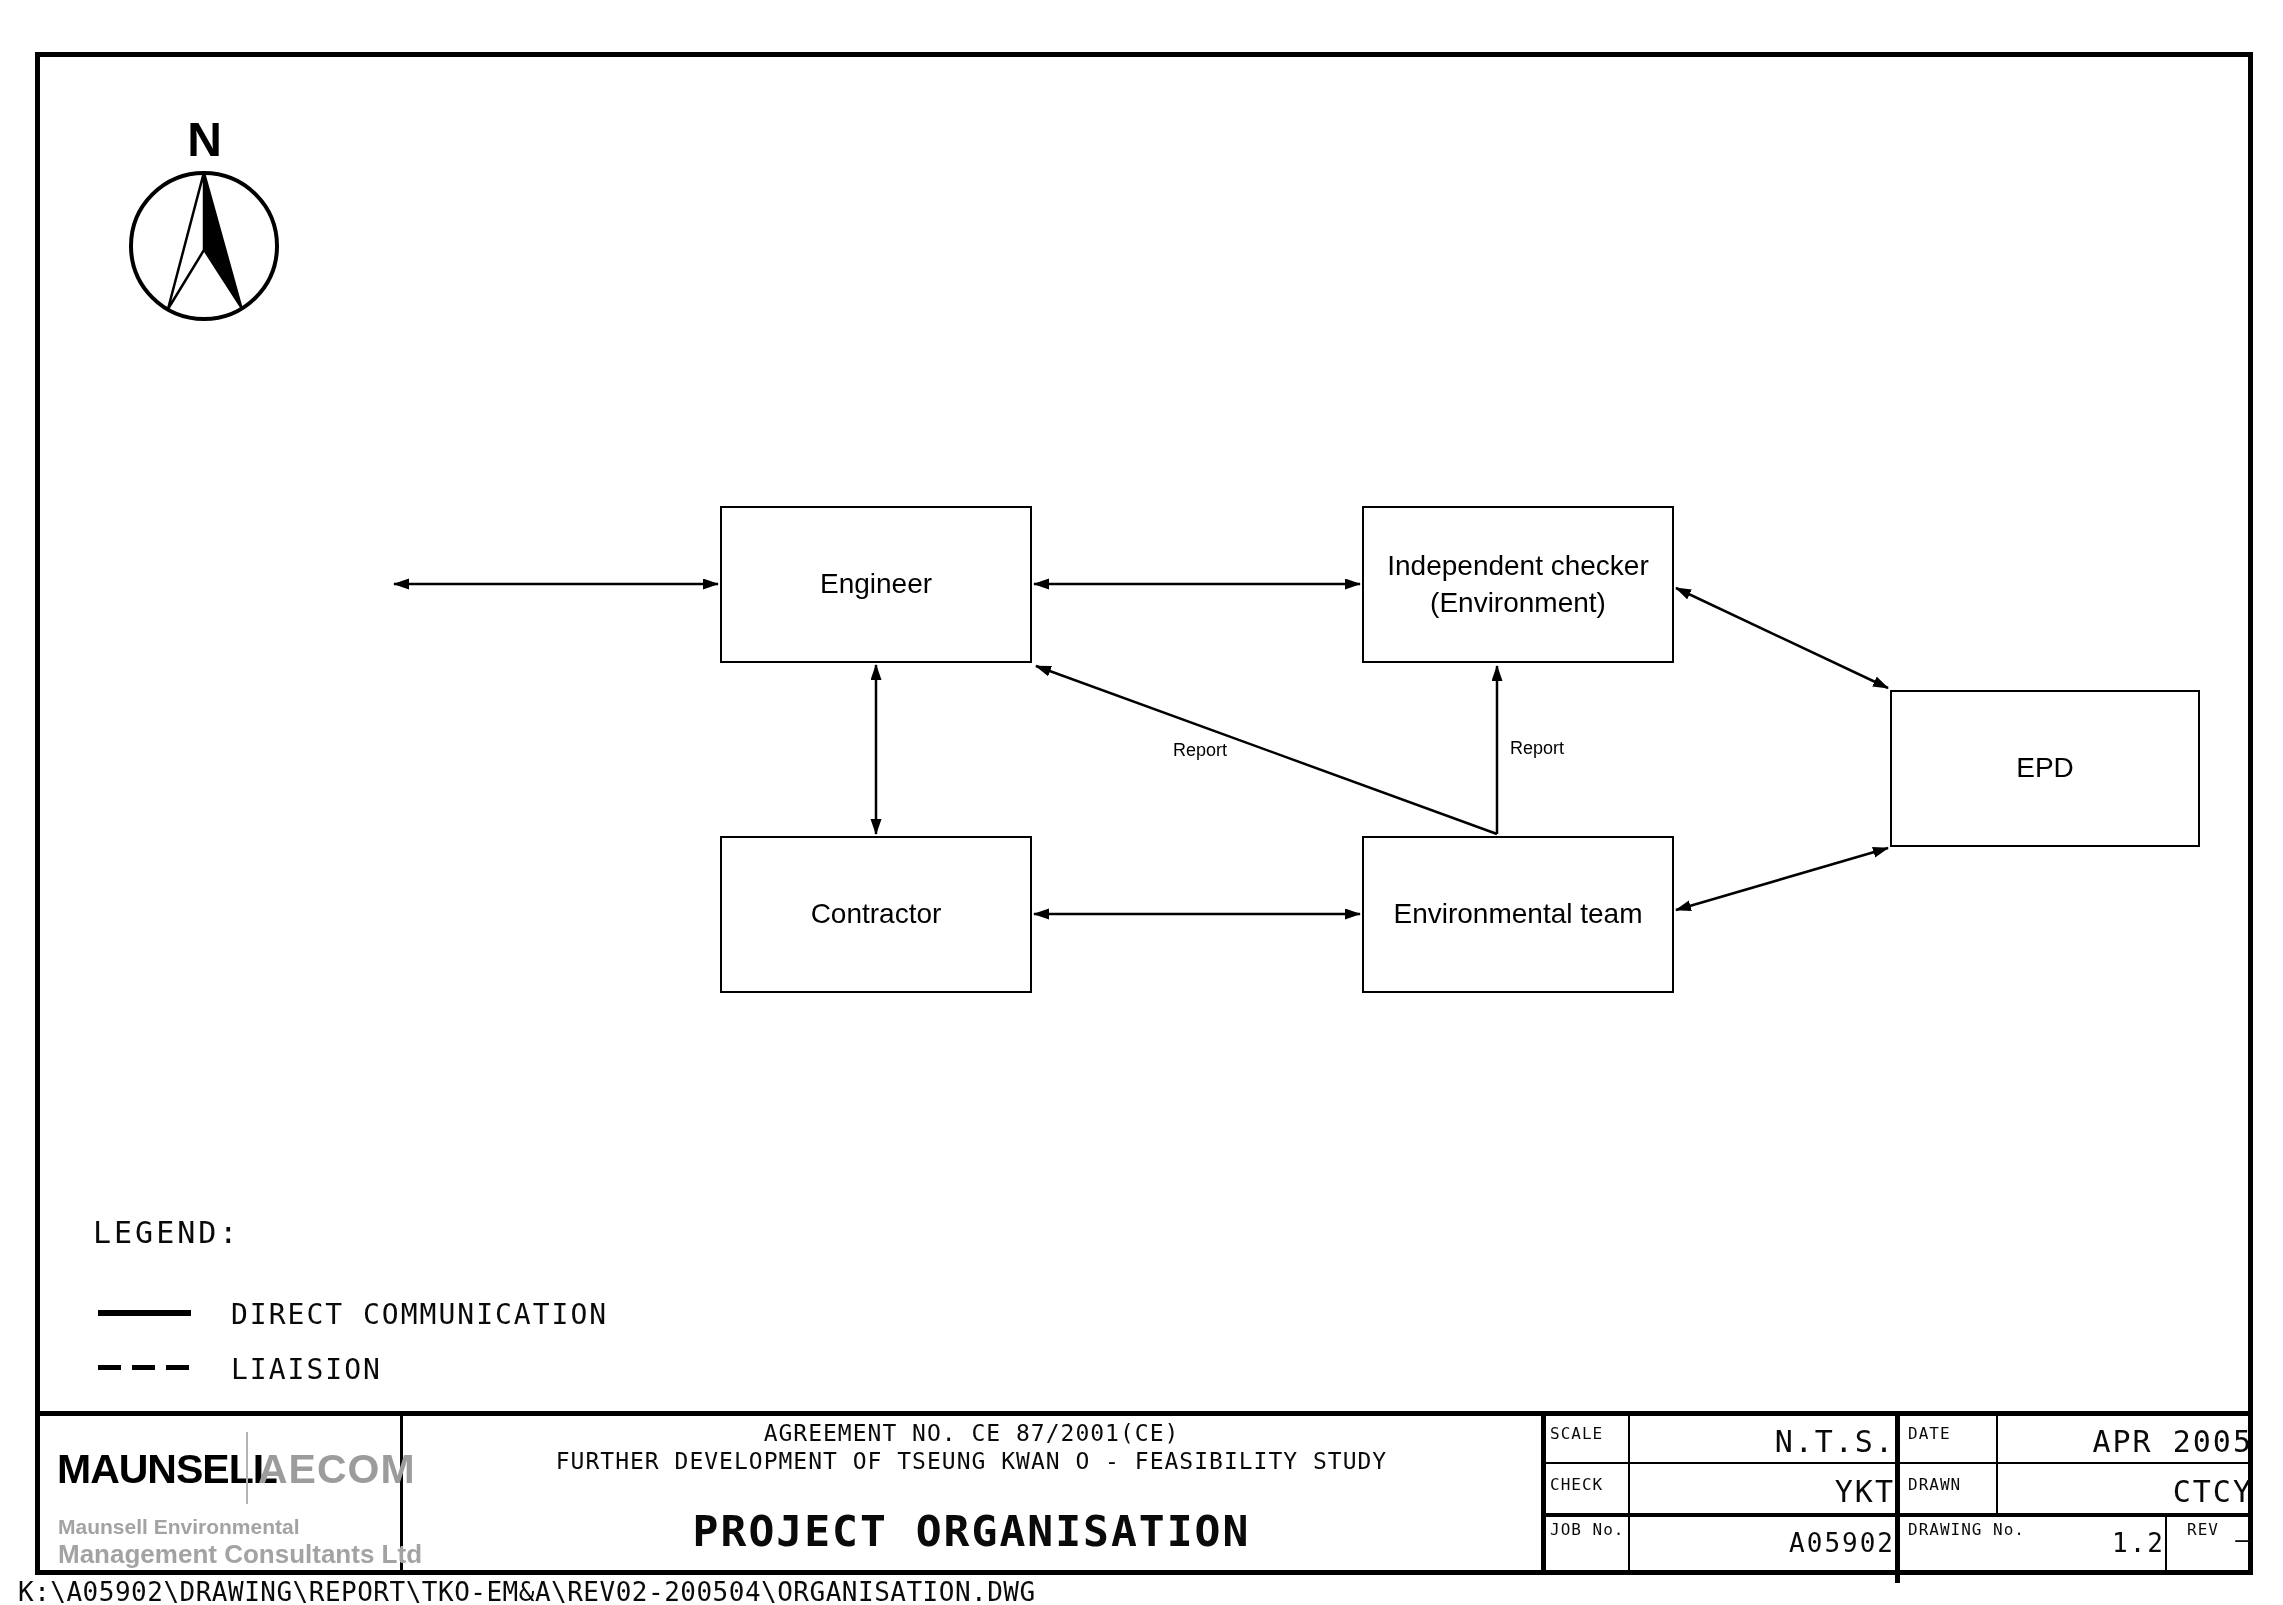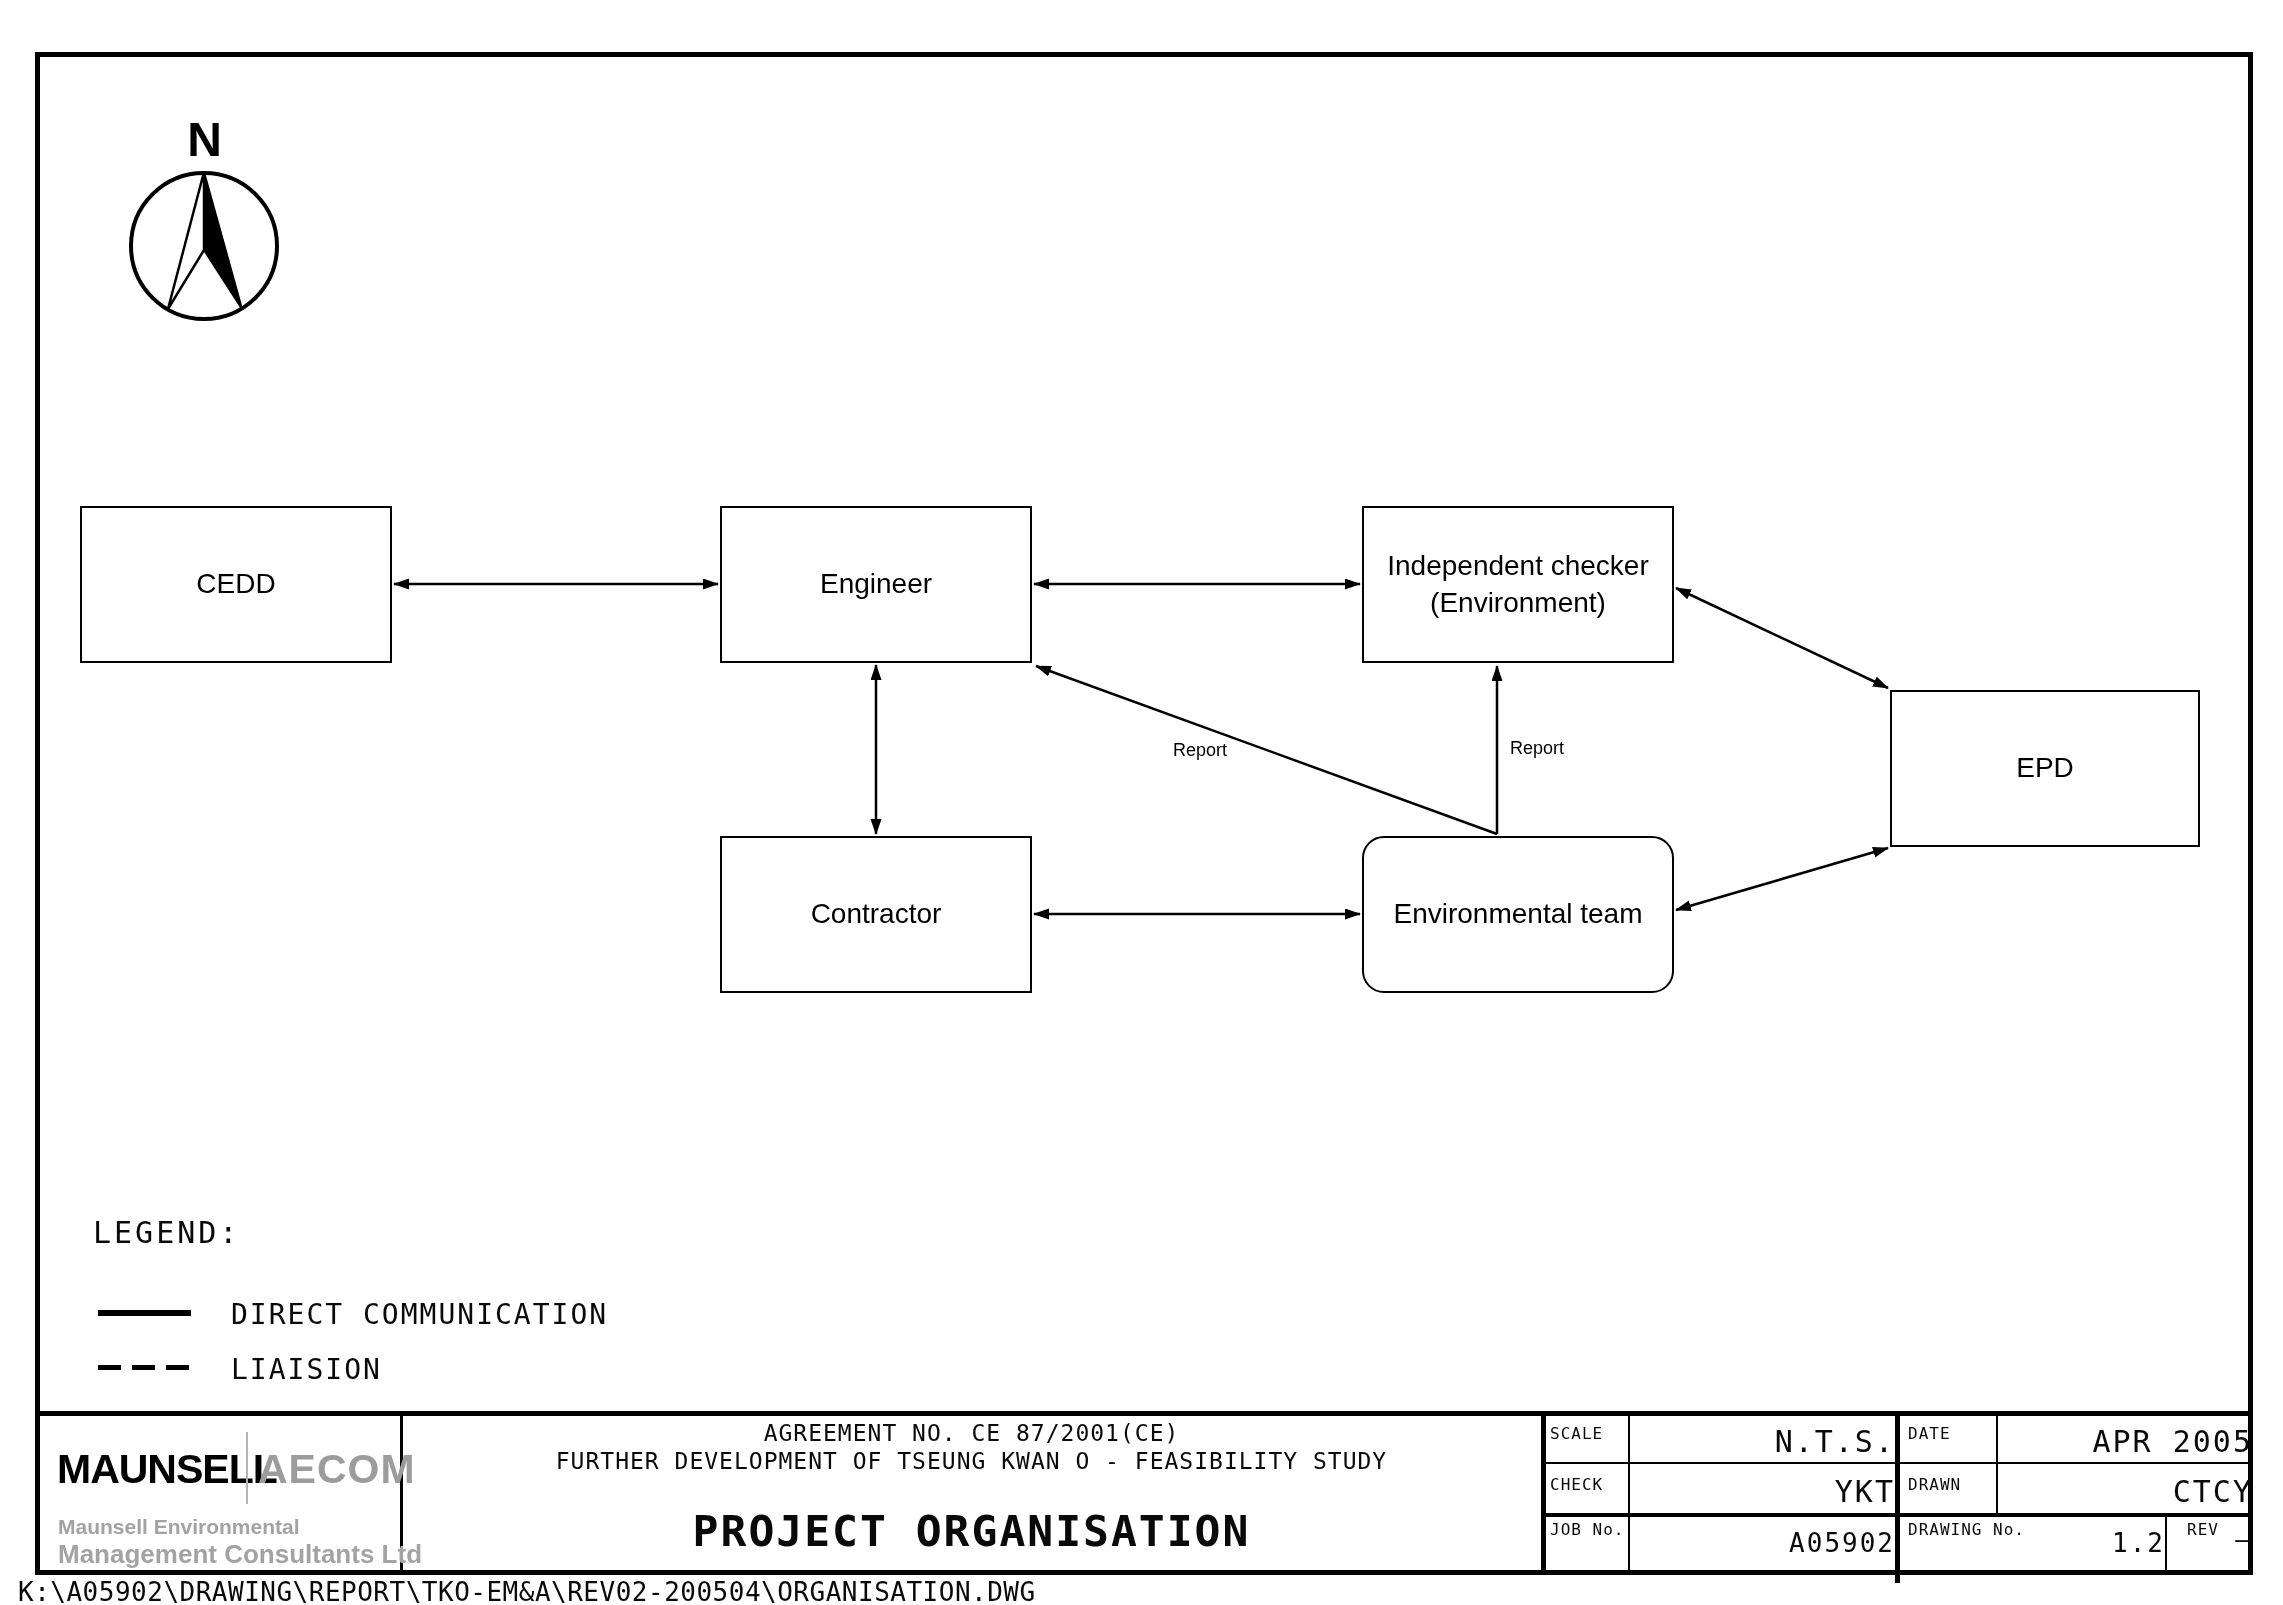--- a/index.html
+++ b/index.html
@@ -10,21 +10,21 @@
          border:5px solid #000;box-sizing:border-box;}
   
   .node{position:absolute;border:2.5px solid #000;box-sizing:border-box;background:#fff;
         display:flex;align-items:center;justify-content:center;text-align:center;
         font-size:28px;line-height:1.3;white-space:pre-line;}
   #node-cedd{left:80px;top:506px;width:312px;height:157px;}
   #node-engineer{left:720px;top:506px;width:312px;height:157px;}
   #node-checker{left:1362px;top:506px;width:312px;height:157px;}
   #node-epd{left:1890px;top:690px;width:310px;height:157px;}
   #node-contractor{left:720px;top:836px;width:312px;height:157px;}
-  #node-team{left:1362px;top:836px;width:312px;height:157px;border-radius:22px;}
+  #node-team{left:1362px;top:836px;width:312px;height:157px;}
   
   #overlay{position:absolute;left:0;top:0;width:2283px;height:1605px;pointer-events:none;}
   .conn{stroke:#000;stroke-width:2.5;fill:none;}
   
   .report-label{position:absolute;font-size:18px;}
   #report-left{left:1140px;top:740px;width:120px;text-align:center;}
   #report-right{left:1510px;top:738px;}
   
   #compass-n{position:absolute;left:160px;top:112px;width:90px;text-align:center;
              font-size:48px;font-weight:bold;letter-spacing:1px;}
@@ -87,23 +87,20 @@
     <line class="conn" x1="1034" y1="914" x2="1360" y2="914" marker-start="url(#ah)" marker-end="url(#ah)"></line>
     <line class="conn" x1="1676" y1="588" x2="1888" y2="688" marker-start="url(#ah)" marker-end="url(#ah)"></line>
     <line class="conn" x1="1676" y1="910" x2="1888" y2="848" marker-start="url(#ah)" marker-end="url(#ah)"></line>
 
     <line class="conn" x1="1497" y1="834" x2="1497" y2="666" marker-end="url(#ah)"></line>
     <line class="conn" x1="1497" y1="834" x2="1036" y2="666" marker-end="url(#ah)"></line>
   </svg>
 
   <div id="compass-n">N</div>
 
-  <div class="node" id="node-cedd">
-    <span>CEDD</span>
-  </div>
   <div class="node" id="node-checker">
     <span>Independent checker
 (Environment)</span>
   </div>
   <div class="node" id="node-engineer">
     <span>Engineer</span>
   </div>
   <div class="node" id="node-epd">
     <span>EPD</span>
   </div>

